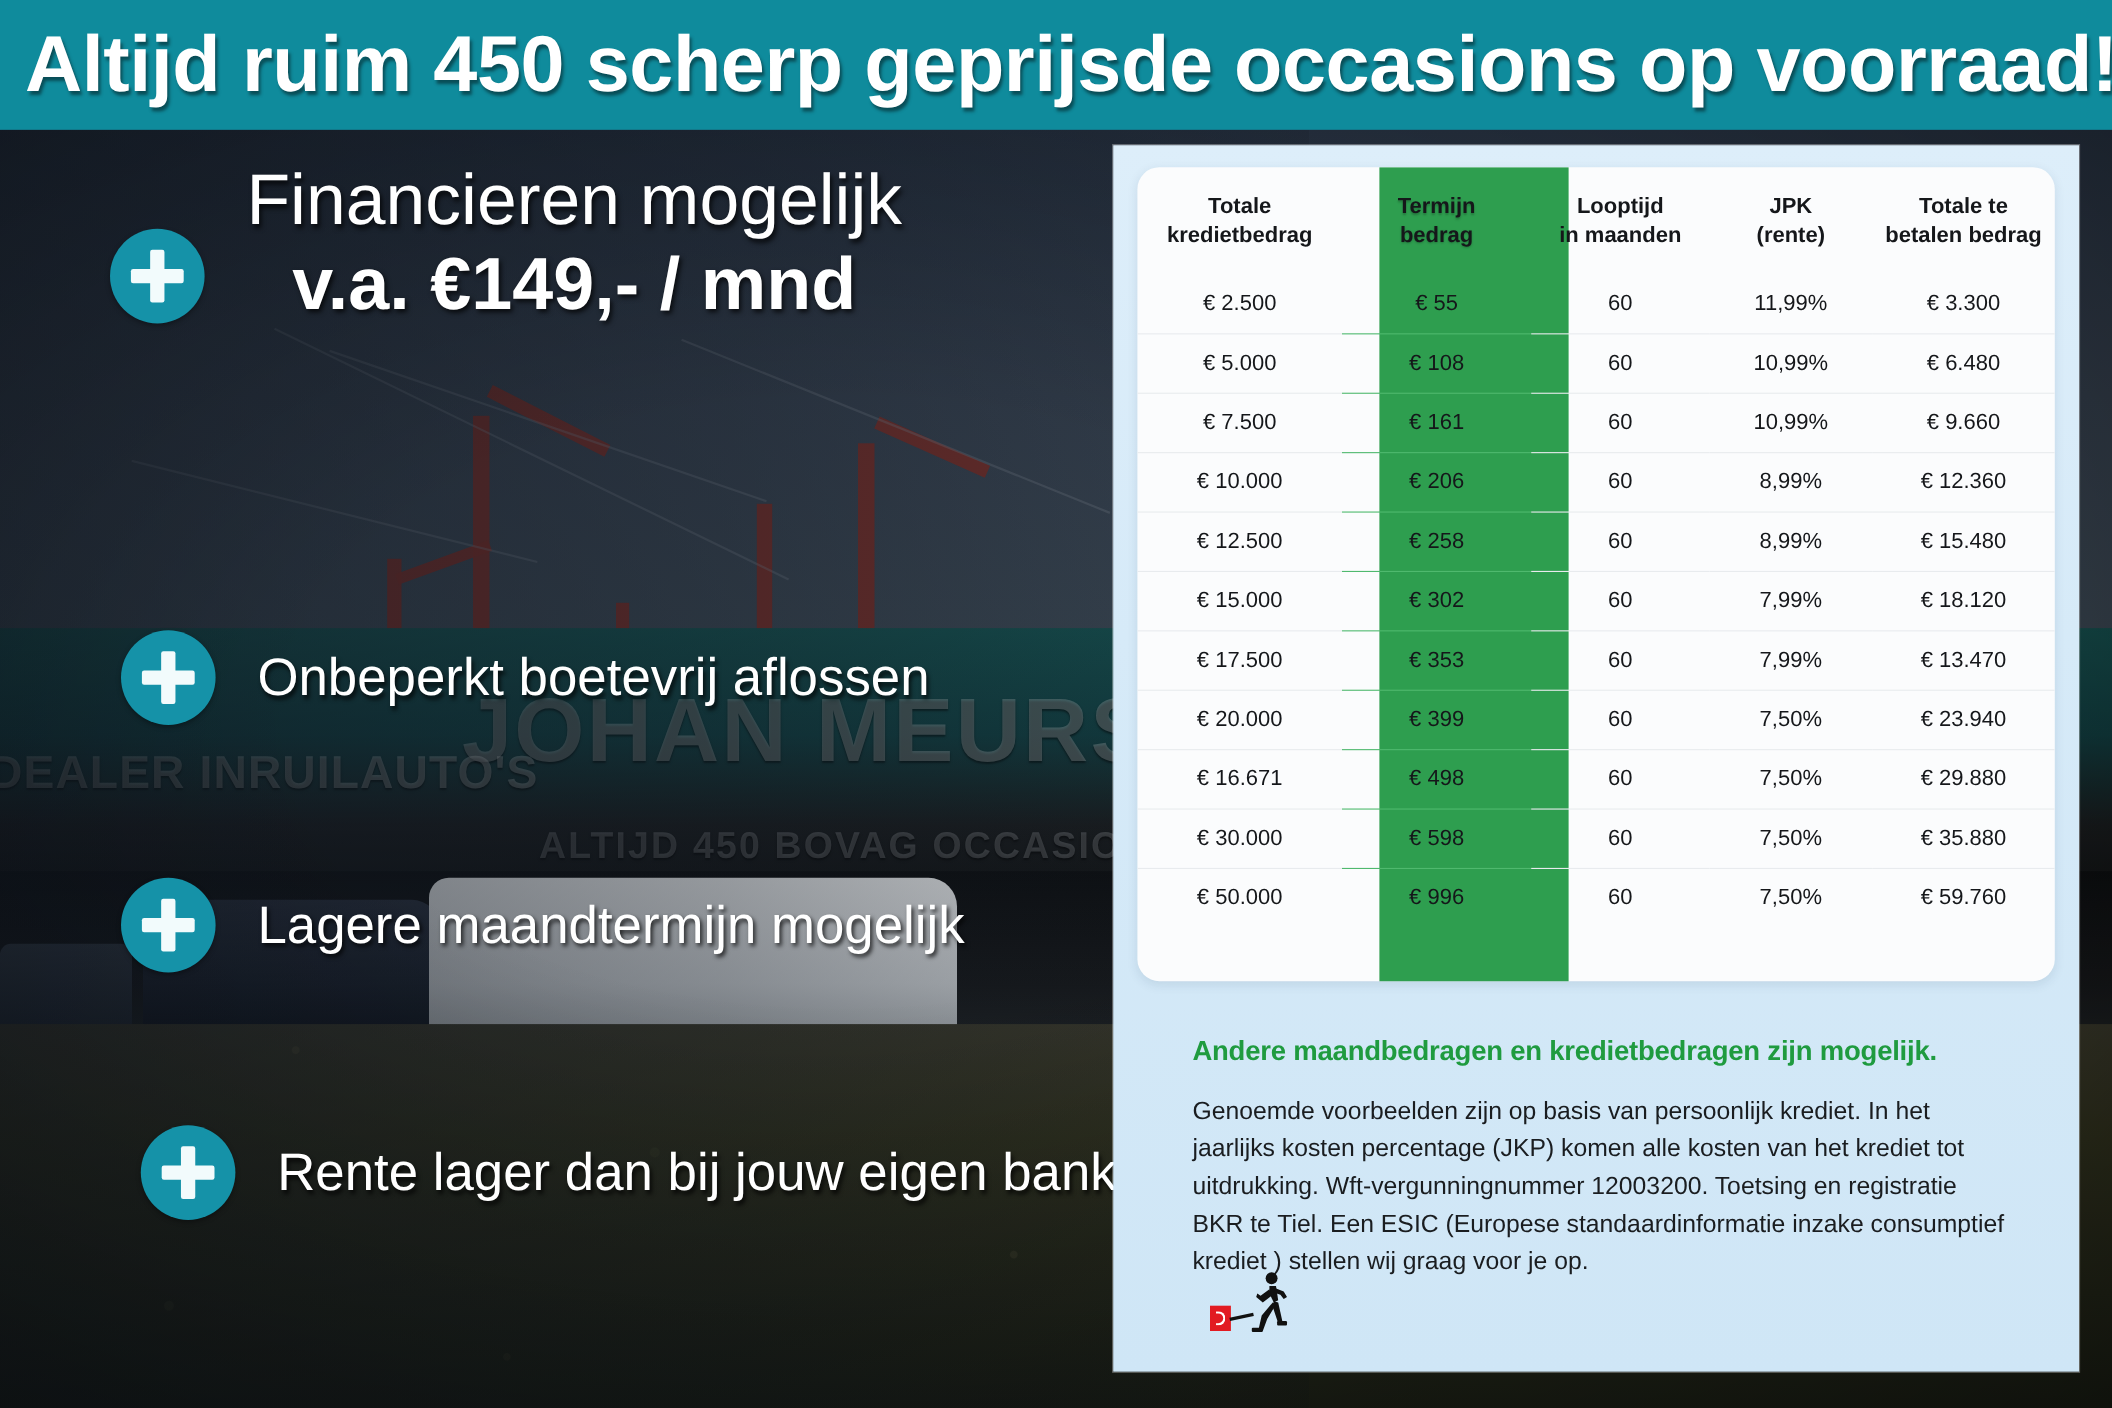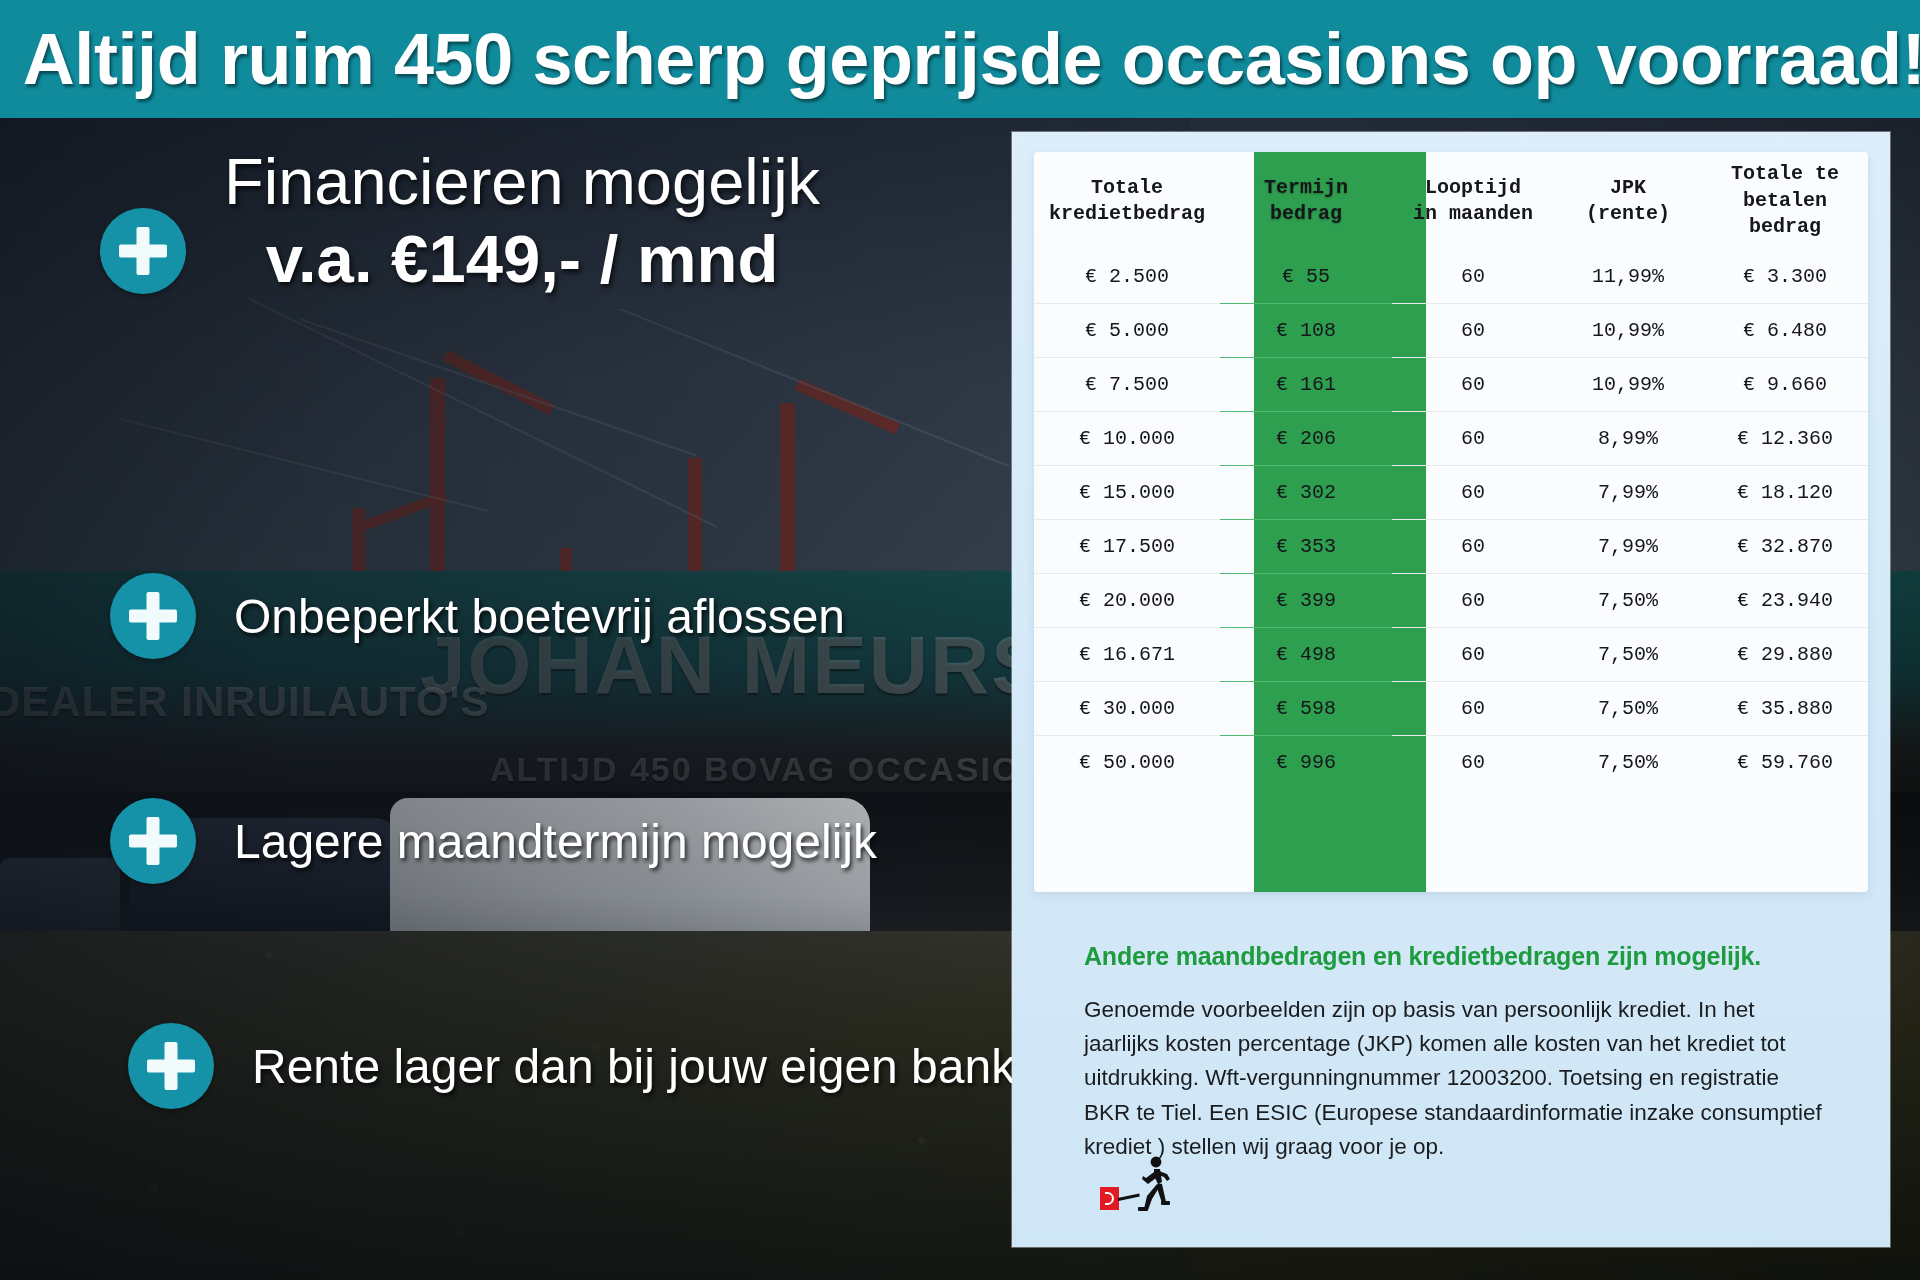--- a/index.html
+++ b/index.html
@@ -214,24 +214,23 @@
     box-shadow: 0 0 0 1px rgba(255,255,255,.35);
   }
 
   .table-card {
     position: absolute;
     left: 22px;
     top: 20px;
     width: 834px;
     height: 740px;
     background: #fbfcfd;
-    border-radius: 4px;
+    border-radius: 20px;
     box-shadow: 0 3px 10px rgba(20,50,80,.10);
     overflow: hidden;
-    font-family: Liberation Mono, monospace;
   }
 
   
   .green-col {
     position: absolute;
     left: 220px;
     top: 0;
     width: 172px;
     height: 920px;
     background: #2e9e4f;
@@ -483,32 +482,39 @@
             <td>€ 9.660</td>
           </tr>
           <tr>
             <td>€ 10.000</td>
             <td class="c-term">€ 206</td>
             <td>60</td>
             <td>8,99%</td>
             <td>€ 12.360</td>
           </tr>
           <tr>
+            <td>€ 12.500</td>
+            <td class="c-term">€ 258</td>
+            <td>60</td>
+            <td>8,99%</td>
+            <td>€ 15.480</td>
+          </tr>
+          <tr>
             <td>€ 15.000</td>
             <td class="c-term">€ 302</td>
             <td>60</td>
             <td>7,99%</td>
             <td>€ 18.120</td>
           </tr>
           <tr>
             <td>€ 17.500</td>
             <td class="c-term">€ 353</td>
             <td>60</td>
             <td>7,99%</td>
-            <td>€ 32.870</td>
+            <td>€ 13.470</td>
           </tr>
           <tr>
             <td>€ 20.000</td>
             <td class="c-term">€ 399</td>
             <td>60</td>
             <td>7,50%</td>
             <td>€ 23.940</td>
           </tr>
           <tr>
             <td>€ 16.671</td>

